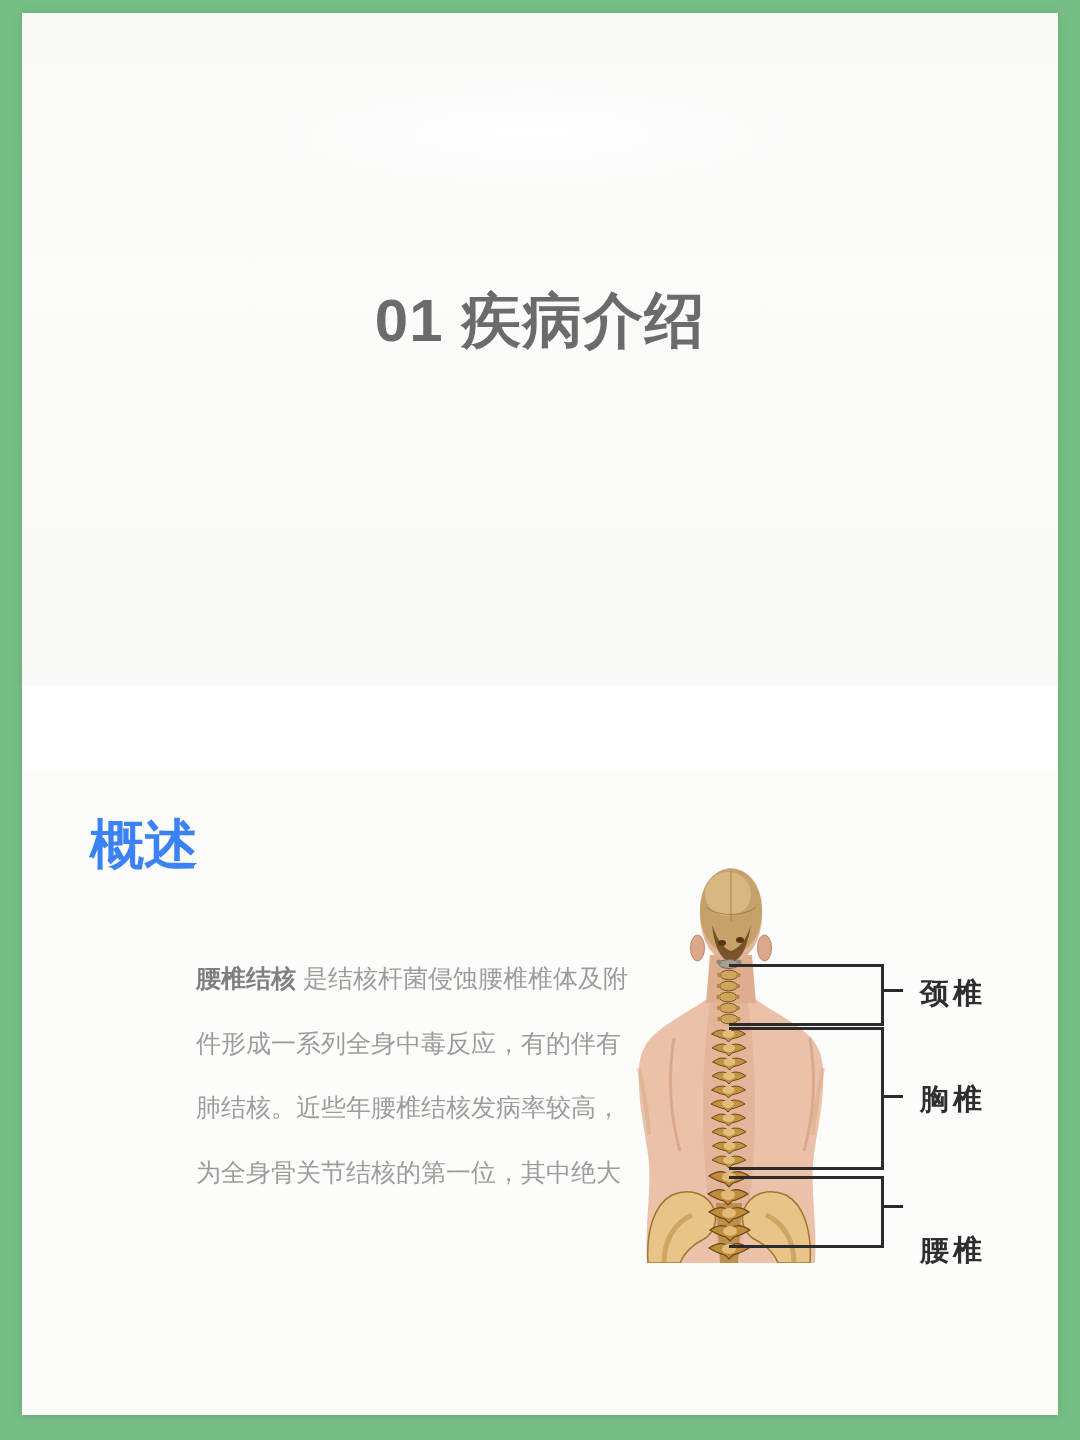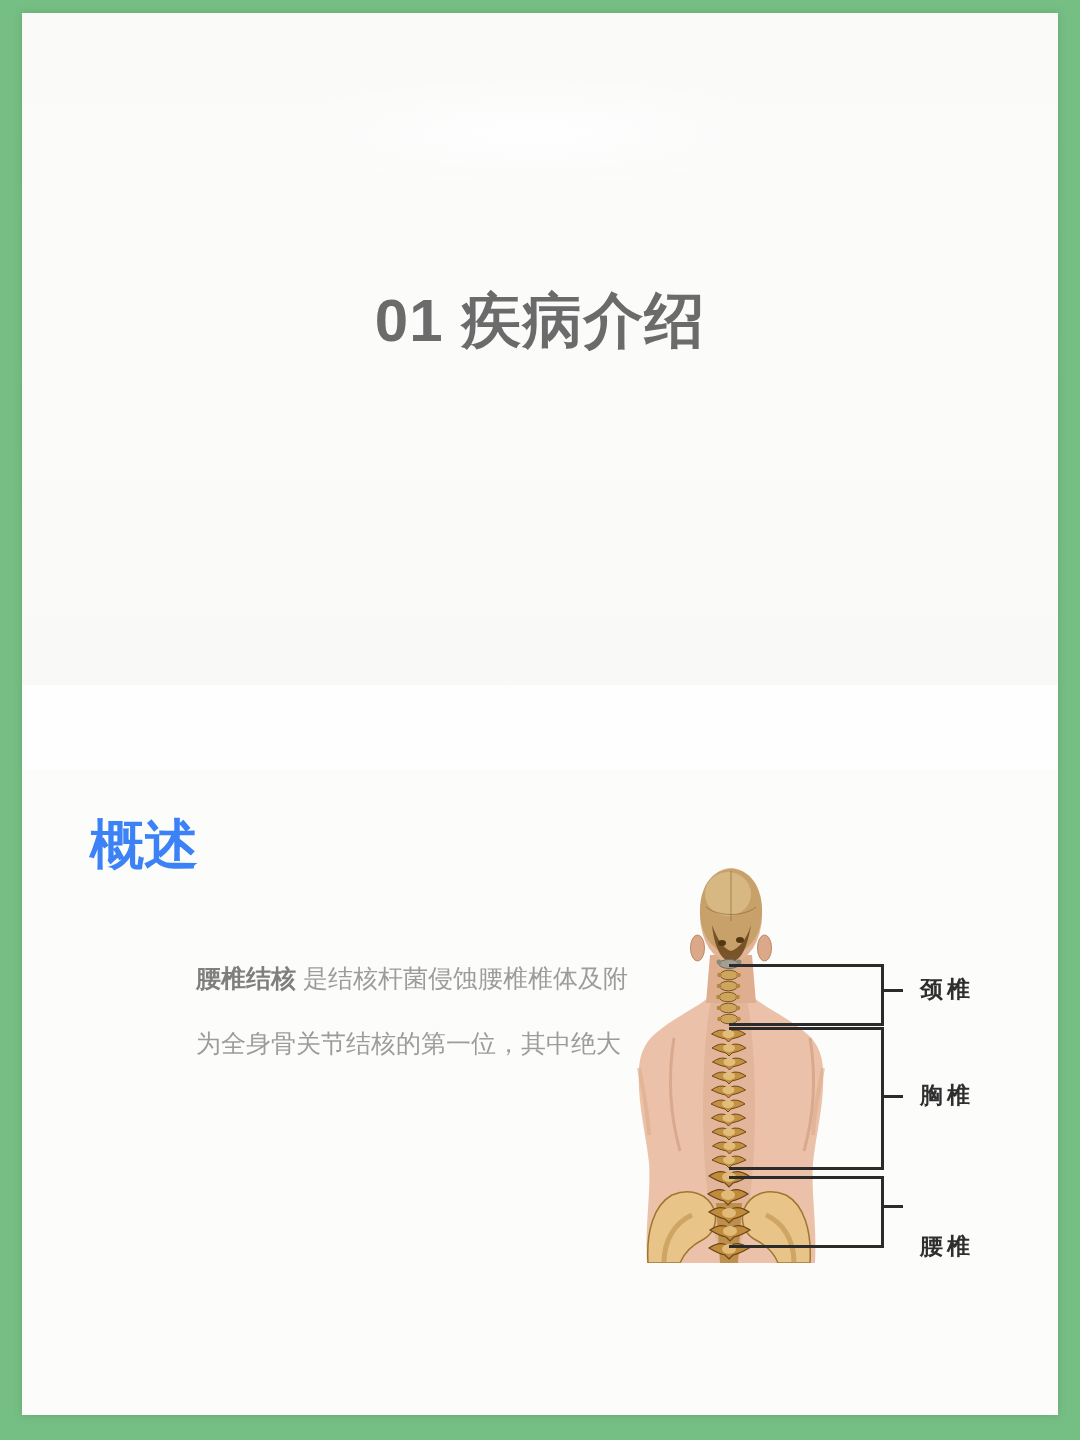--- a/index.html
+++ b/index.html
@@ -73,21 +73,21 @@
 
   .tick {
     position:absolute; width:22px; height:3px; background:#2b2b2b;
   }
   .tick-cervical { left:859px; top:976px; }
   .tick-thoracic { left:859px; top:1082px; }
   .tick-lumbar   { left:859px; top:1192px; }
 
   .spine-label {
     position:absolute; left:898px;
-    font-size:23px; font-weight:bold; color:#2e2e2e;
+    font-size:29px; font-weight:bold; color:#2e2e2e;
     letter-spacing:4px; white-space:nowrap;
   }
   .label-cervical { top:961px; }
   .label-thoracic { top:1067px;text-align:right; }
   .label-lumbar   { top:1218px; }
 </style>
 </head>
 <body>
 
 <div class="frame">
@@ -96,20 +96,22 @@
     <div class="shade-top"></div>
     <div class="shade-mid"></div>
     <div class="shade-streak"></div>
 
     <h1 class="section-title">01 疾病介绍</h1>
 
     <h2 class="overview-heading">概述</h2>
 
     <div class="paragraph">
       <p><b>腰椎结核</b><span> 是结核杆菌侵蚀腰椎椎体及附</span></p>
+      <p><span>件形成一系列全身中毒反应，有的伴有</span></p>
+      <p><span>肺结核。近些年腰椎结核发病率较高，</span></p>
       <p><span>为全身骨关节结核的第一位，其中绝大</span></p>
     </div>
 
     <div class="illustration">
       <svg width="216" height="400" viewBox="0 0 216 400" xmlns="http://www.w3.org/2000/svg">
         <defs>
           <g id="cv">
             <ellipse rx="9" ry="4.8" fill="#cfa55c" stroke="#7b5525" stroke-width="1"></ellipse>
             <circle cx="-9.5" cy="0" r="2.3" fill="#b3863d"></circle>
             <circle cx="9.5" cy="0" r="2.3" fill="#b3863d"></circle>

